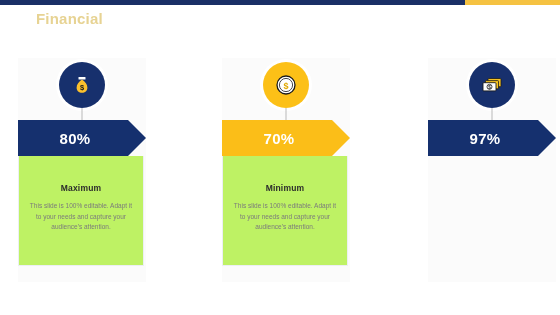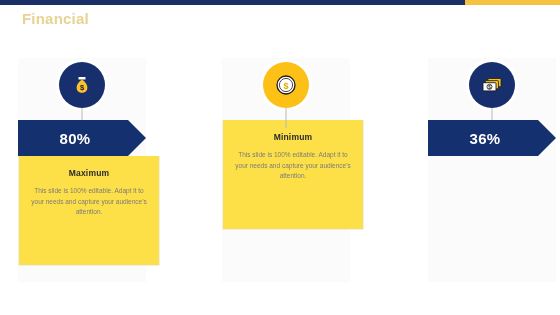--- a/index.html
+++ b/index.html
@@ -11,21 +11,21 @@
   }
   #slide{position:relative;width:560px;height:315px;overflow:hidden;background:#fff;}
 
   
   .topbar{position:absolute;left:0;top:0;width:560px;height:5px;display:flex;}
   .topbar .seg-navy{height:100%;background:#1a2f66;}
   .topbar .seg-gold{height:100%;background:#f5c242;flex:1;}
 
   
   .title{
-    position:absolute;left:22px;top:10px;
+    position:absolute;left:36px;top:10px;
     font-size:15px;font-weight:700;letter-spacing:.2px;
     color:#e7d393;white-space:nowrap;
   }
 
   
   .cols{position:absolute;left:0;top:0;width:560px;height:315px;}
   .col{position:absolute;top:58px;width:128px;}
   .col-0{left:18px;}
   .col-1{left:222px;}
   .col-2{left:428px;}
@@ -56,24 +56,24 @@
   }
   .banner.navy{background:#15306e;text-align:center;}
   .banner.gold{background:#fbbe18;}
   .banner .pct{
     color:#ffffff;font-size:15px;font-weight:700;letter-spacing:.3px;
     margin-right:14px;
   }
 
   
   .card{
-    width:142px;height:110px;background:#fde047;
+    width:126px;height:110px;background:#bef264;
     border:1px solid #eceff3;border-top:none;
     box-sizing:border-box;
-    padding:12px 9px 0 9px;
+    padding:27px 9px 0 9px;
     text-align:center;
   }
   .card-title{
     font-size:8.5px;font-weight:700;color:#2b2b2b;margin-bottom:8px;
     letter-spacing:.2px;
   }
   .card-body{
     font-size:6.5px;line-height:1.65;color:#7b7b7b;
   }
 </style>
@@ -117,20 +117,23 @@
       <div class="badge-wrap">
         <div class="badge gold">
           <svg width="24" height="24" viewBox="0 0 24 24" aria-hidden="true">
             <circle cx="12" cy="12" r="9" fill="#ffffff" stroke="#1b1b1b" stroke-width="1.3"></circle>
             <circle cx="12" cy="12" r="6.6" fill="none" stroke="#1b1b1b" stroke-width="0.8"></circle>
             <text x="12" y="15.6" font-family="'Liberation Sans',sans-serif" font-size="9" font-weight="700" fill="#e0a800" text-anchor="middle">$</text>
           </svg>
         </div>
         <div class="connector"></div>
       </div>
+      <div class="banner gold">
+        <span class="pct">70%</span>
+      </div>
       <div class="card">
         <div class="card-title">Minimum</div>
         <div class="card-body">This slide is 100% editable. Adapt it to your needs and capture your audience's attention.</div>
       </div>
     </div>
 
     <div class="band" style="left:428px;"></div>
     <div class="col col-2">
       <div class="badge-wrap">
         <div class="badge navy">
@@ -138,18 +141,18 @@
             <rect x="9" y="5.5" width="13" height="8.2" rx="0.8" fill="#f6c324" stroke="#1b1b1b" stroke-width="0.8"></rect>
             <rect x="6.5" y="7.6" width="13" height="8.2" rx="0.8" fill="#f6c324" stroke="#1b1b1b" stroke-width="0.8"></rect>
             <rect x="4" y="9.7" width="13" height="8.2" rx="0.8" fill="#ffffff" stroke="#1b1b1b" stroke-width="0.9"></rect>
             <circle cx="10.5" cy="13.8" r="2.5" fill="none" stroke="#1b1b1b" stroke-width="0.8"></circle>
             <text x="10.5" y="16.1" font-family="'Liberation Sans',sans-serif" font-size="4.6" font-weight="700" fill="#1b1b1b" text-anchor="middle">$</text>
           </svg>
         </div>
         <div class="connector"></div>
       </div>
       <div class="banner navy">
-        <span class="pct">36%</span>
+        <span class="pct">97%</span>
       </div>
     </div>
 
   </div>
 </div>
 
 </body></html>

